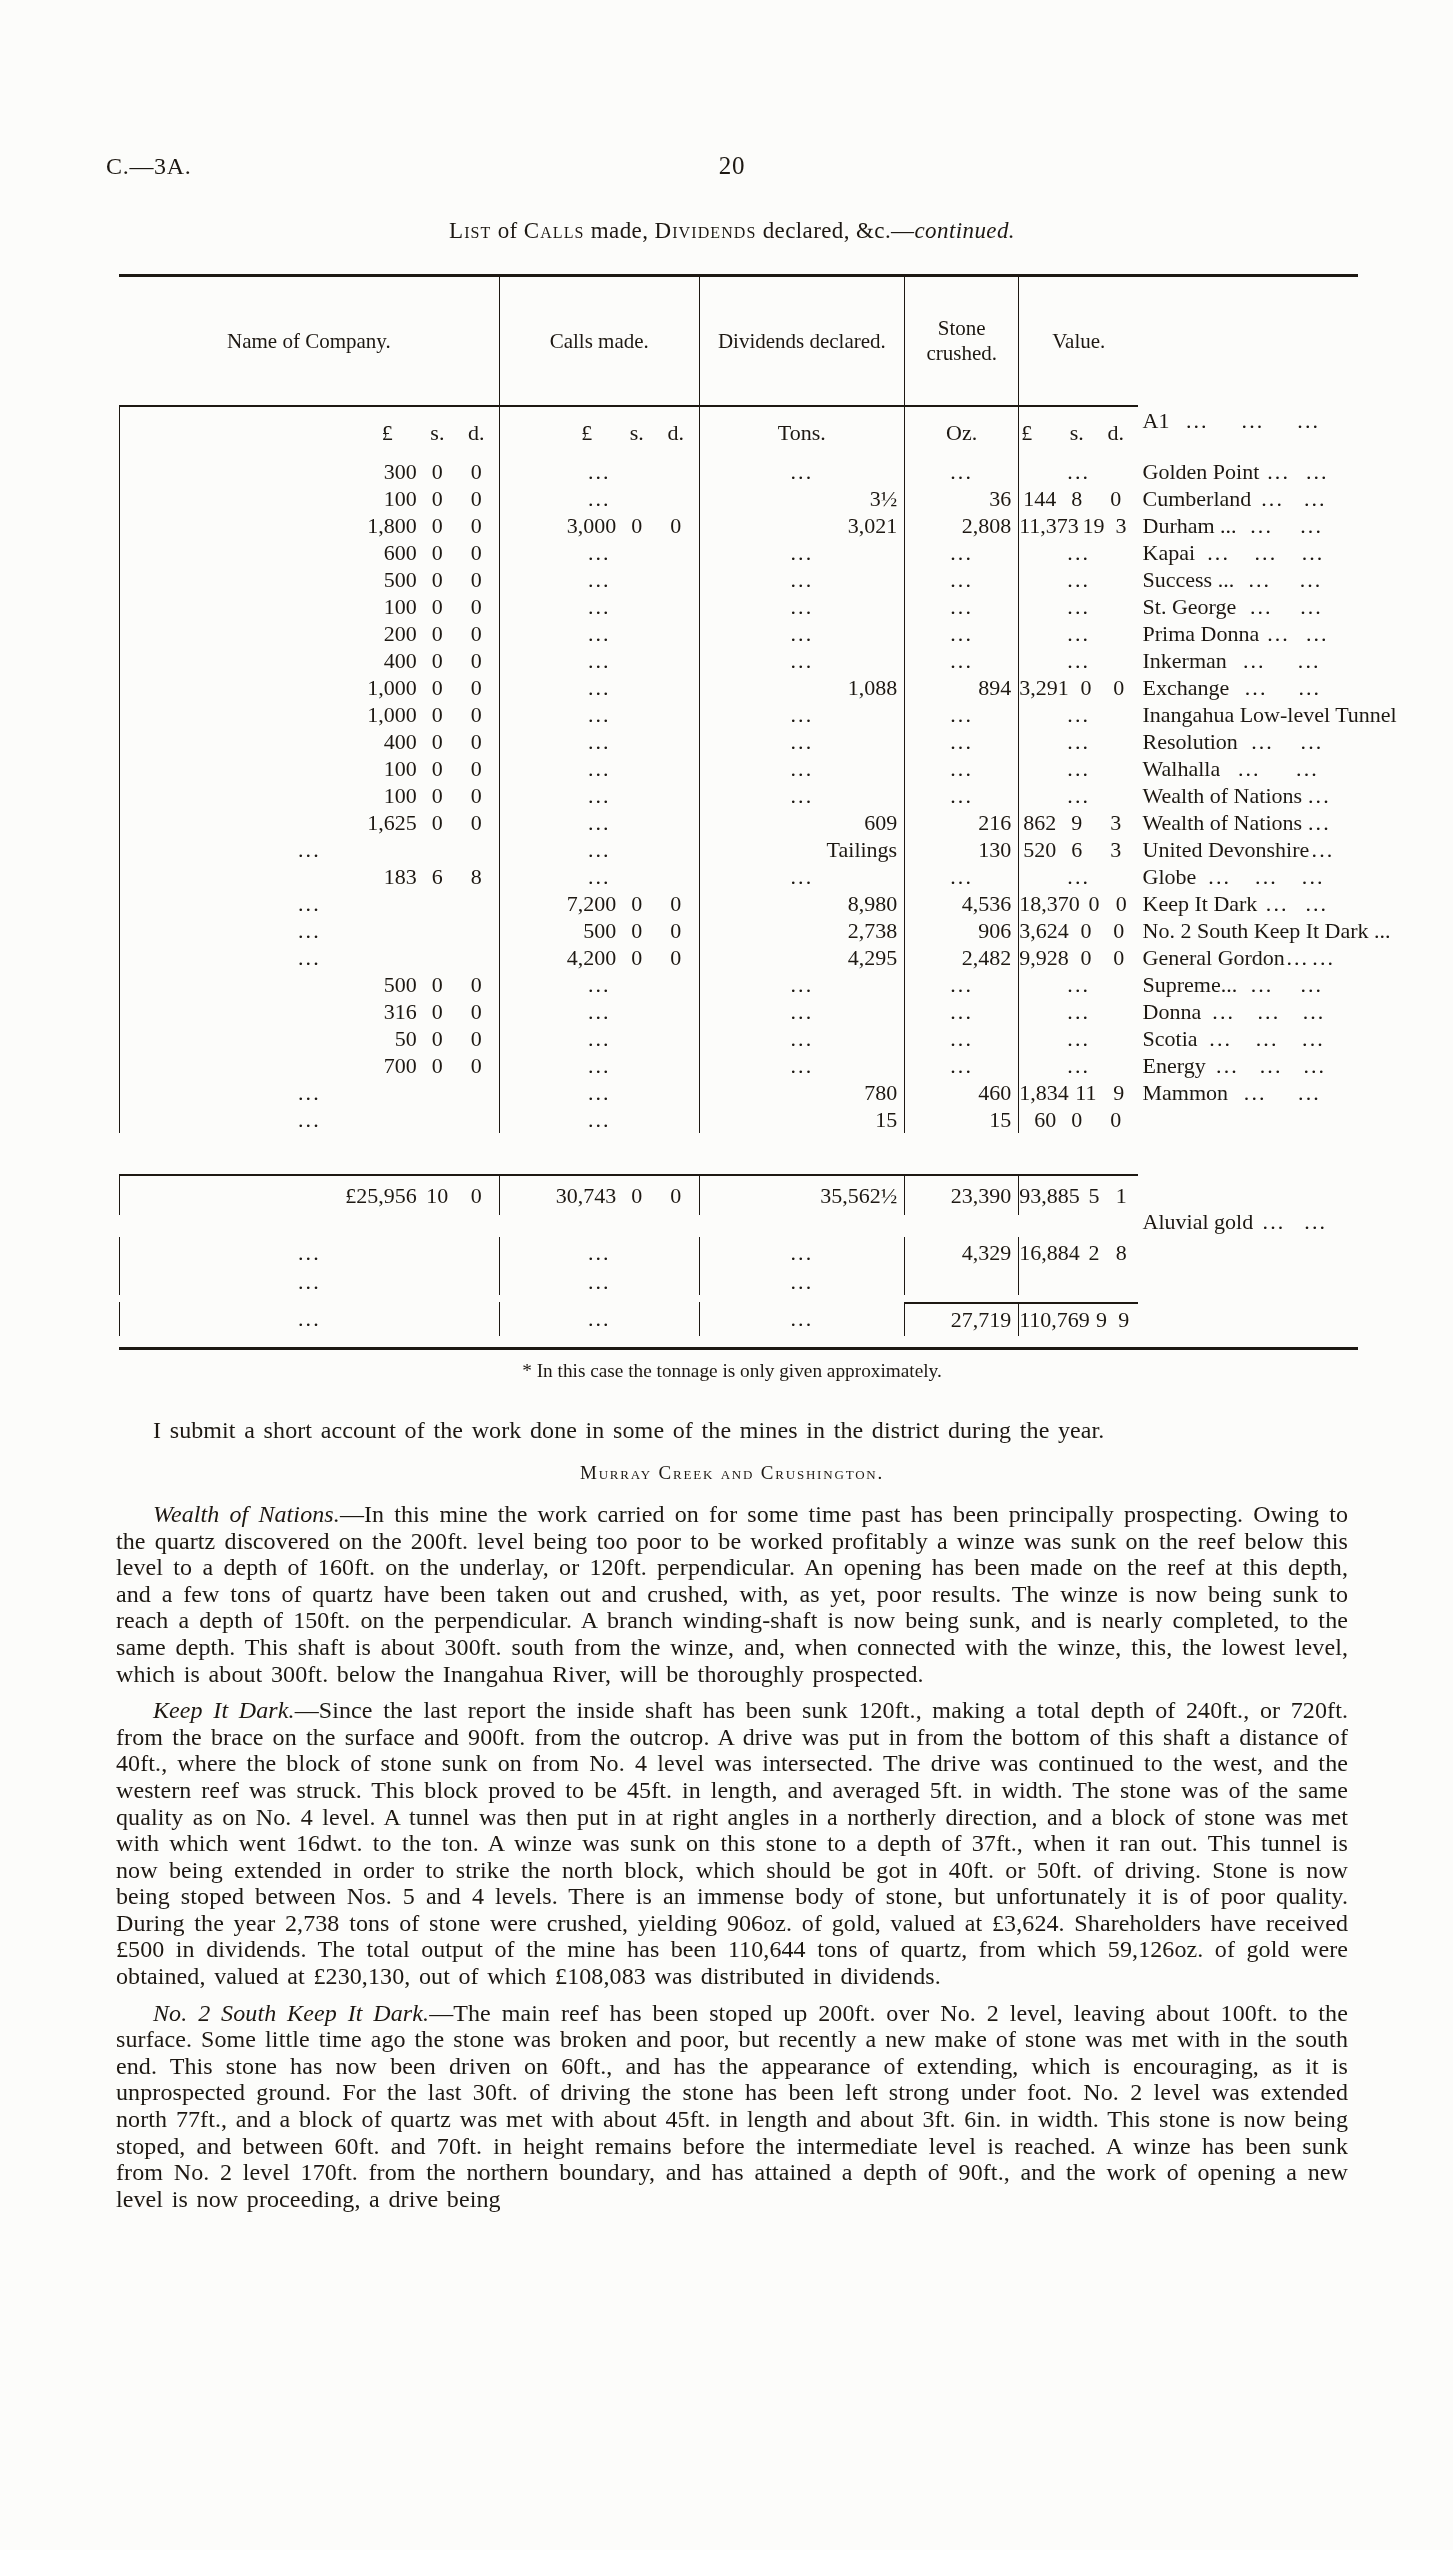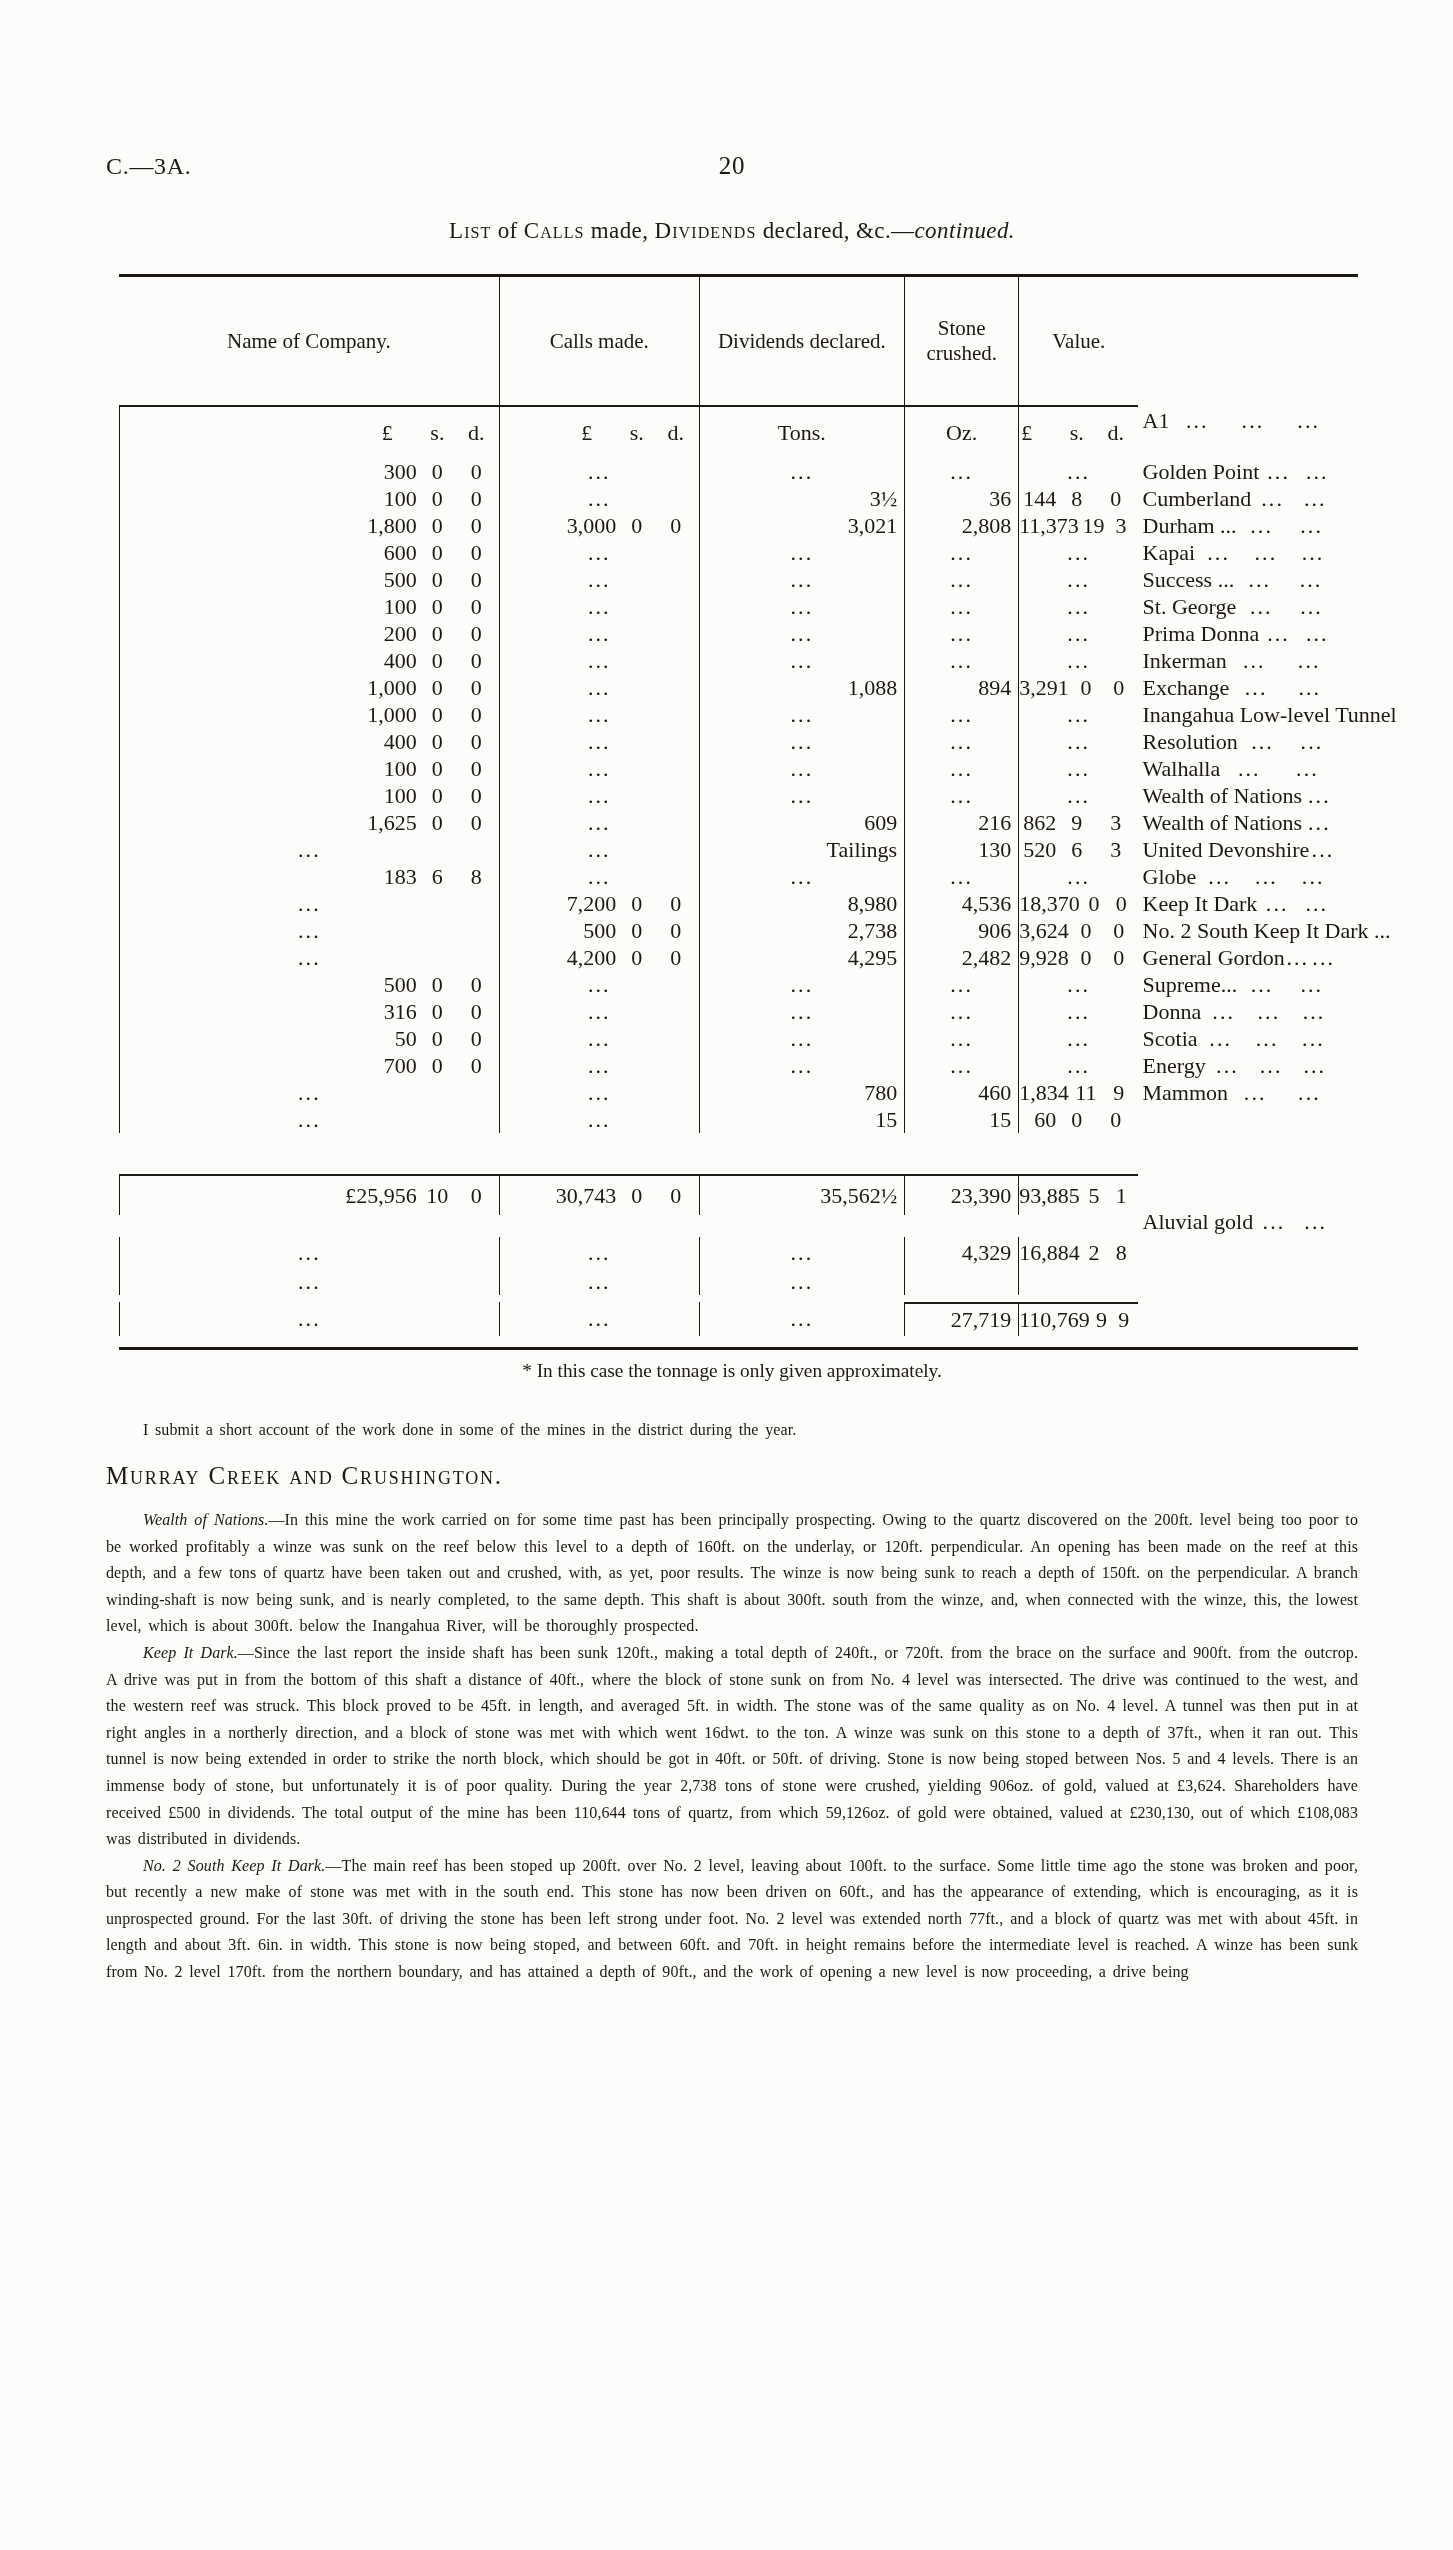--- a/index.html
+++ b/index.html
@@ -54,23 +54,23 @@
 
   
   .ncell { display:flex; width:100%; padding:0 21px 0 4.2px; align-items:baseline; }
   .nm { white-space:nowrap; }
   .ldr { flex:1; text-align:center; letter-spacing:2.1px; }
 
   
   .footnote { margin-top:9.8px; text-align:center; font-size:19.3px; }
 
   
-  .para { margin:0; text-align:justify; text-indent:37px; font-size:16px; line-height:26.6px; word-spacing:2.5px; letter-spacing:0.1px; }
+  .para { margin:10px; text-align:justify; text-indent:37px; font-size:24px; line-height:26.6px; word-spacing:2.5px; letter-spacing:0.1px; }
   .intro { margin-top:35px; text-align:left; }
-  .section-heading { margin-top:18.3px; margin-bottom:17px; text-align:left; font-variant:small-caps; font-size:25px; letter-spacing:1.8px; }
+  .section-heading { margin-top:18.3px; margin-bottom:17px; text-align:center; font-variant:small-caps; font-size:19px; letter-spacing:1.8px; }
   .lead { font-style:italic; }
 </style>
 </head>
 <body>
 
 <div class="page">
   <div class="content">
 
     <div class="head-row">
       <span class="doc-ref">C.—3A.</span>

